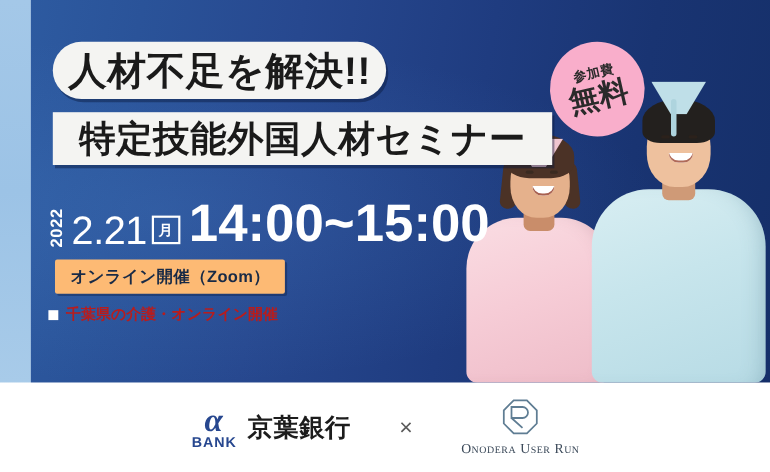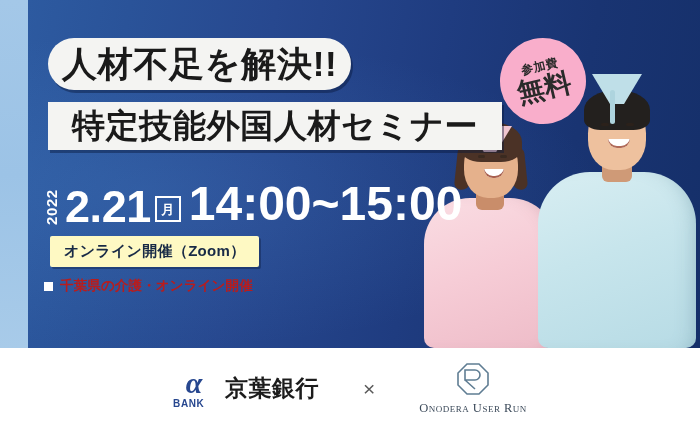--- a/index.html
+++ b/index.html
@@ -152,32 +152,32 @@
     position:absolute;left:44px;top:176px;height:52px;
     display:flex;align-items:flex-end;color:#ffffff;
   }
   .year{
     writing-mode:vertical-rl;
     transform:rotate(180deg);
     font-size:15px;font-weight:700;letter-spacing:.04em;
     line-height:1;margin-right:6px;margin-bottom:3px;
     height:48px;display:flex;align-items:center;
   }
-  .daynum{font-size:45px;font-weight:700;line-height:.96;letter-spacing:-.01em;}
+  .daynum{font-size:36px;font-weight:400;line-height:.96;letter-spacing:-.01em;}
   .dow{
     border:2px solid #ffffff;font-size:13px;font-weight:700;
     width:22px;height:22px;display:flex;align-items:center;justify-content:center;
     margin:0 8px 6px 4px;line-height:1;
   }
   .time{font-size:48px;font-weight:700;line-height:1;letter-spacing:0;}
 
   
   .zoom-pill{
     position:absolute;left:50px;top:236px;
-    background:#fef9c3;color:#182a46;
+    background:#fdba74;color:#182a46;
     font-size:15px;font-weight:700;letter-spacing:.02em;
     padding:6px 14px;border-radius:2px;white-space:nowrap;
     box-shadow:2px 2px 0 rgba(8,22,55,.35);
   }
 
   
   .bullets{position:absolute;left:44px;top:277px;}
   .bullet{display:flex;align-items:center;margin-bottom:3px;white-space:nowrap;}
   .bullet .sq{
     width:9px;height:9px;background:#ffffff;margin-right:7px;flex:none;
@@ -193,21 +193,21 @@
   }
   .logo-keiyo{display:flex;align-items:center;gap:10px;}
   .keiyo-mark{position:relative;width:42px;height:40px;}
   .keiyo-mark .alpha{
     position:absolute;left:0;top:0;width:42px;height:27px;
     color:#27478f;font-size:30px;font-weight:700;font-style:italic;
     line-height:27px;text-align:center;font-family:"Liberation Serif",serif;
   }
   .keiyo-mark .bank{
     position:absolute;left:0;bottom:0;width:42px;
-    color:#27478f;font-size:10px;font-weight:700;letter-spacing:.06em;text-align:left;
+    color:#27478f;font-size:13px;font-weight:700;letter-spacing:.06em;text-align:right;
   }
   .keiyo-name{font-size:23px;font-weight:700;color:#1c1c1c;letter-spacing:.02em;text-align:center;}
   .cross{font-size:21px;color:#5a5a5a;font-weight:400;}
   .logo-onodera{display:flex;flex-direction:column;align-items:center;gap:5px;}
   .onodera-mark{width:34px;height:34px;}
   .onodera-name{
     font-family:"Liberation Serif","DejaVu Serif",serif;
     font-size:12.5px;color:#3c4a5a;letter-spacing:.04em;
     font-variant:small-caps;white-space:nowrap;
   }

